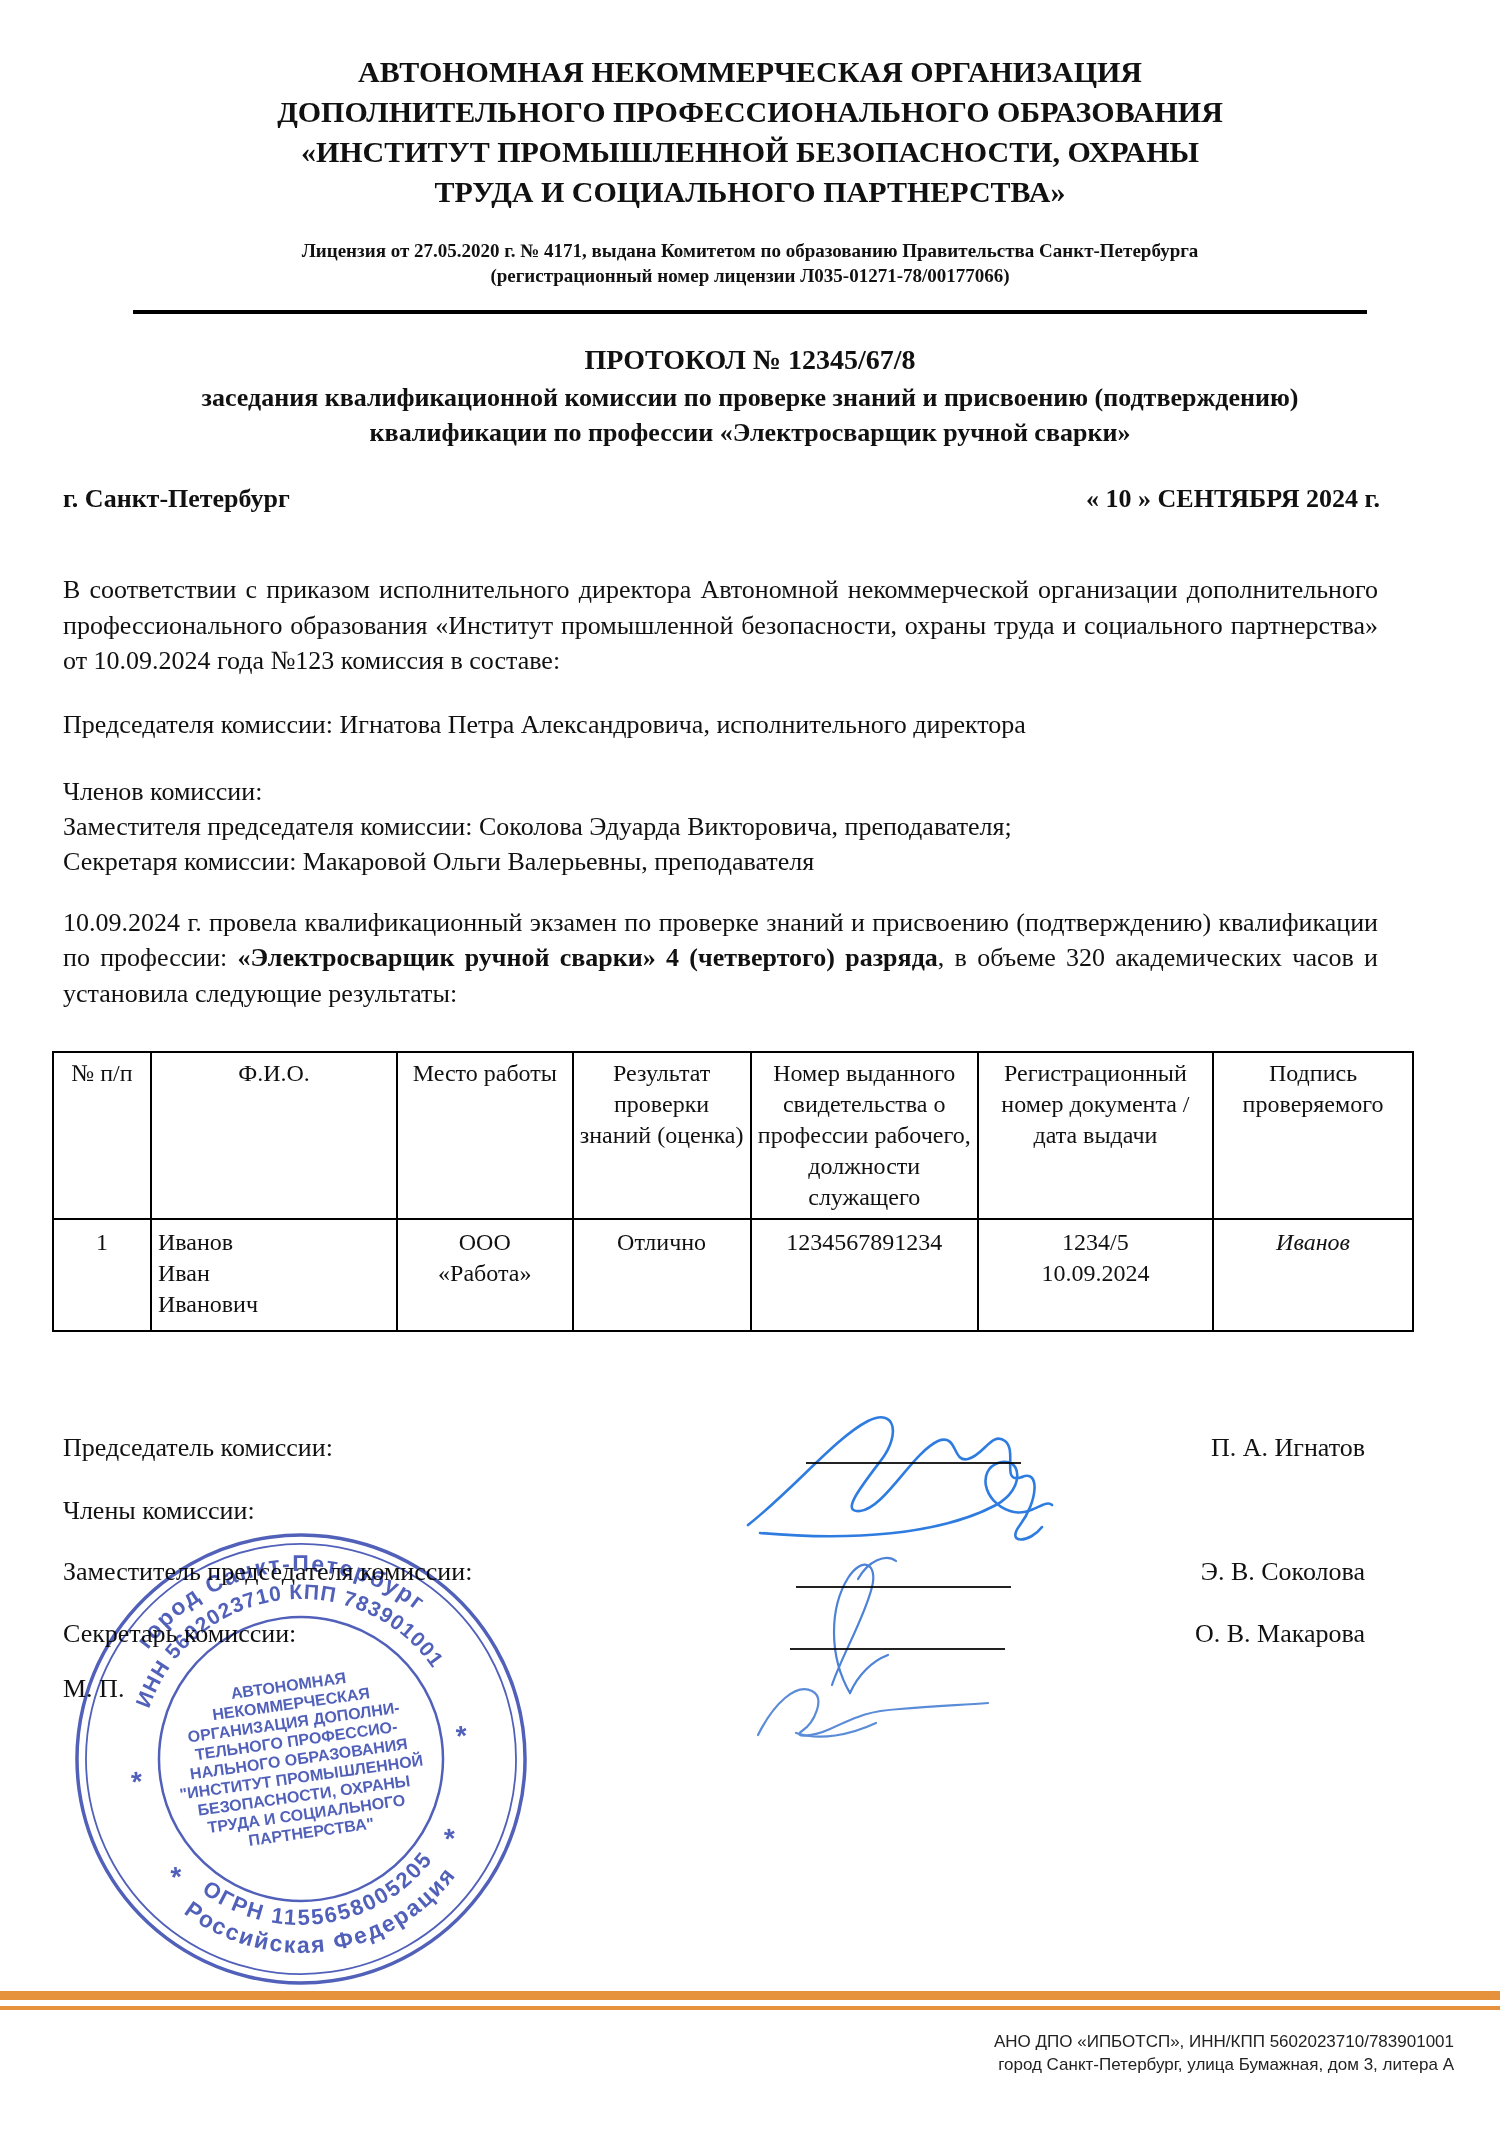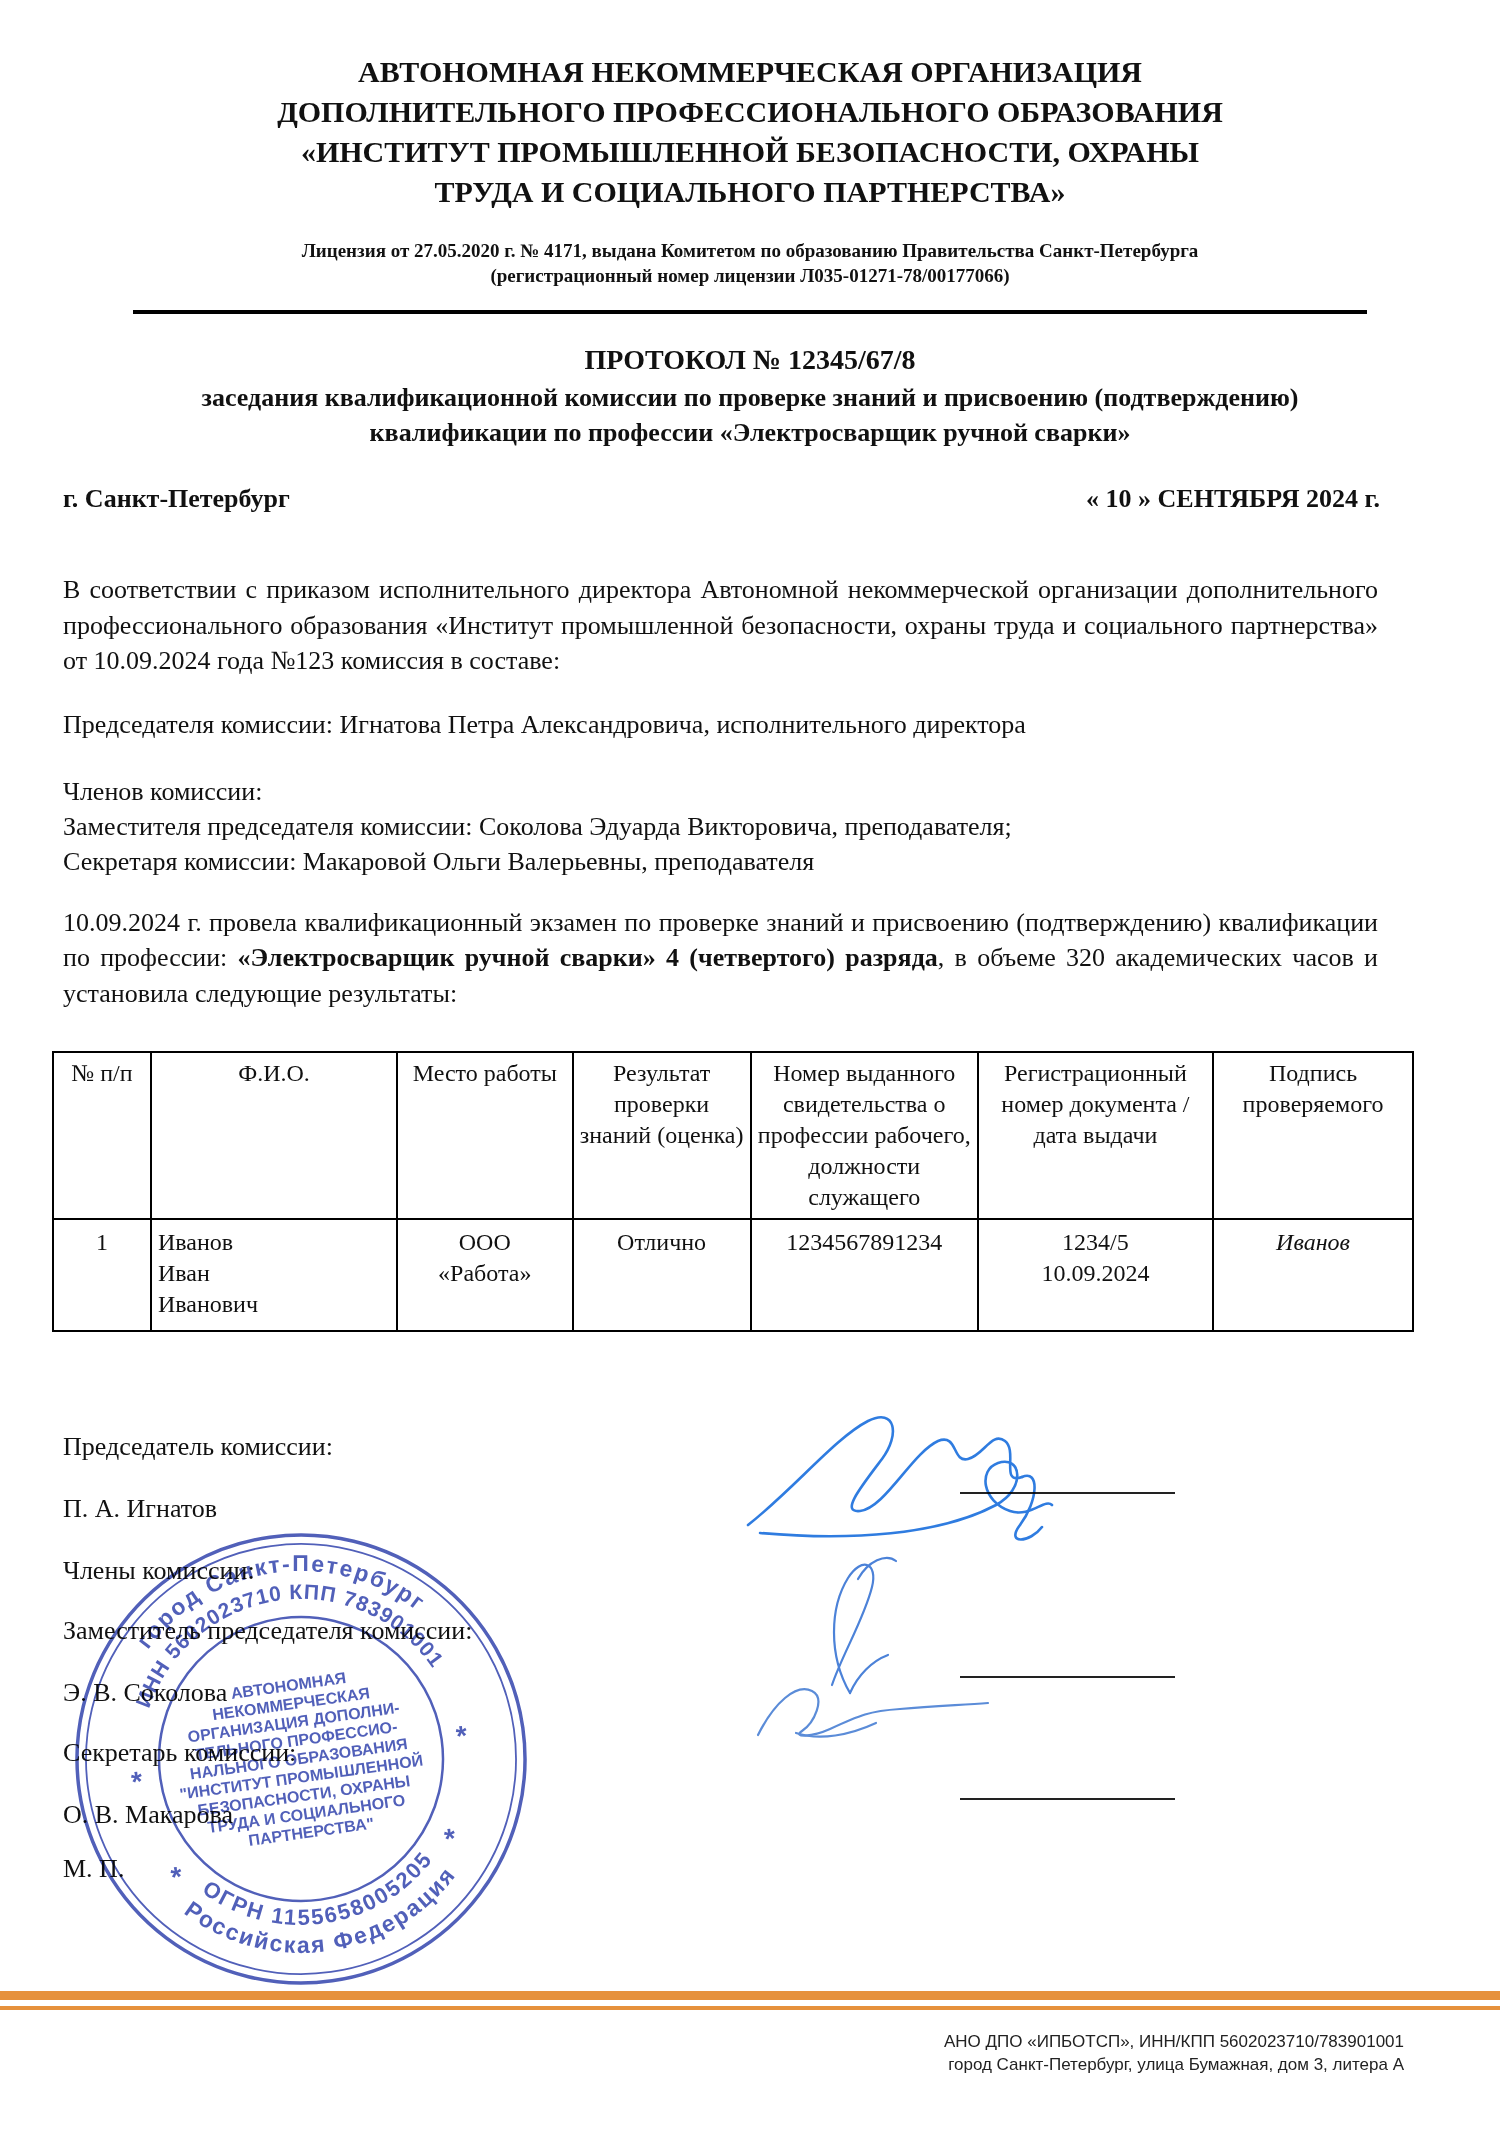--- a/index.html
+++ b/index.html
@@ -31,21 +31,21 @@
   table.results { border-collapse:collapse; margin:40px 86px 0 52px; width:1362px; table-layout:fixed; font-size:24px; line-height:31px; }
   table.results th, table.results td { border:2px solid #000000; vertical-align:top; padding:5px 6px; font-weight:normal; }
   table.results th { text-align:center; }
   td.c { text-align:center; }
   td.fio { text-align:left; padding-left:14px; }
   td.sig-cell { text-align:center; font-style:italic; }
   table.results td { height:auto; }
   tr.data-row td { padding-top:7px; padding-bottom:10px; }
 
   .sig-block { padding:0 135px 0 63px; font-size:26px; }
-  .sig-row { display:flex; align-items:flex-start;flex-direction:column; }
+  .sig-row { display:flex; align-items:center; }
   .sig-row-1 { margin-top:100px; }
   .sig-row-2 { margin-top:32px; }
   .sig-row-3 { margin-top:30px; }
   .sig-row-4 { margin-top:30px; }
   .sig-row-5 { margin-top:24px; }
   .sig-line { display:inline-block; width:215px; border-bottom:2px solid #222; height:30px; margin-left:auto; margin-right:190px; flex:0 0 auto; }
   .sig-label, .sig-name { flex:0 0 auto; }
 
   .stamp-svg {
     position:absolute; left:70px; top:1528px; width:462px; height:462px;
@@ -55,21 +55,21 @@
   }
   .stamp-ring { font-family:"Liberation Sans", sans-serif; font-weight:bold; font-size:23px; letter-spacing:2px; }
   .stamp-center-text { font-family:"Liberation Sans", sans-serif; font-weight:bold; font-size:16px; text-anchor:middle; }
   .stamp-star { font-family:"Liberation Sans", sans-serif; font-weight:bold; font-size:28px; }
 
   .handwriting-svg { position:absolute; left:700px; top:1393px; width:640px; height:370px; mix-blend-mode:multiply; pointer-events:none; }
 
   .footer { position:absolute; left:0; right:0; top:1991px; }
   .footer-bar-thick { height:9px; }
   .footer-bar-thin { height:4px; margin-top:6px; }
-  .footer-text { font-family:"Liberation Sans", sans-serif; font-size:17px; line-height:23px; text-align:right; padding-right:96px; margin-top:20px; color:#222; }
+  .footer-text { font-family:"Liberation Sans", sans-serif; font-size:17px; line-height:23px; text-align:right; padding-right:46px; margin-top:20px; color:#222; }
 </style>
 </head>
 <body>
 
 <div class="page">
 
   <div class="org-header">
     <div>АВТОНОМНАЯ НЕКОММЕРЧЕСКАЯ ОРГАНИЗАЦИЯ</div>
     <div>ДОПОЛНИТЕЛЬНОГО ПРОФЕССИОНАЛЬНОГО ОБРАЗОВАНИЯ</div>
     <div>«ИНСТИТУТ ПРОМЫШЛЕННОЙ БЕЗОПАСНОСТИ, ОХРАНЫ</div>

